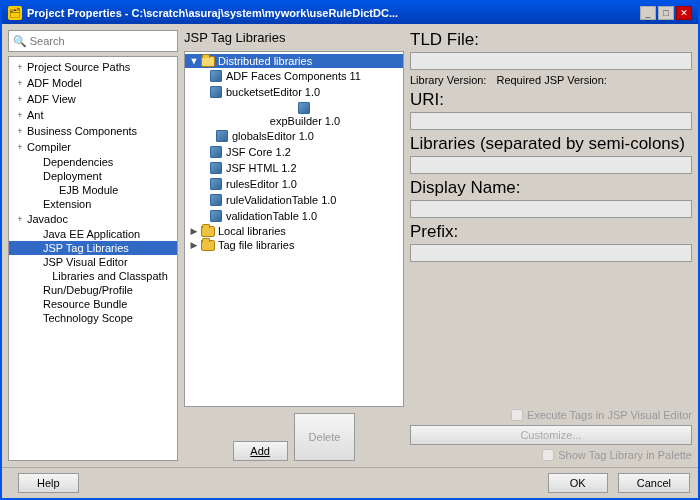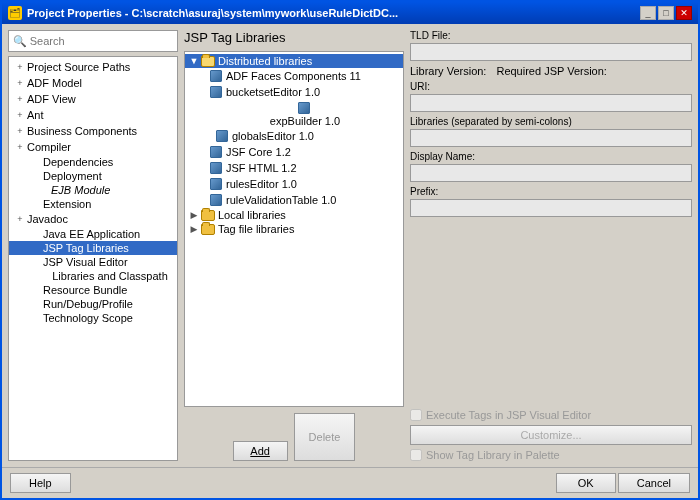--- a/index.html
+++ b/index.html
@@ -238,21 +238,21 @@
       display: flex;
       flex-direction: column;
       gap: 4px;
     }
     .field-group {
       display: flex;
       flex-direction: column;
       gap: 2px;
     }
     .field-label {
-      font-size: 10px;
+      font-size: 17px;
       color: #000;
     }
     .field-input {
       border: 1px solid #999;
       background: white;
       height: 18px;
       padding: 1px 3px;
       font-size: 11px;
       width: 100%;
     }
@@ -266,20 +266,21 @@
     }
     .version-label {
       font-size: 11px;
       color: #000;
     }
     .right-spacer { flex: 1; }
     .checkbox-row {
       display: flex;
       align-items: center;
       gap: 4px;
+      justify-content: flex-end;
     }
     .checkbox-row input[type=checkbox] {
       width: 12px;
       height: 12px;
     }
     .checkbox-label {
       font-size: 11px;
       color: #999;
     }
     .customize-btn {
@@ -304,20 +305,21 @@
       display: flex;
       gap: 2px;
     }
     .bottom-btn {
       padding: 3px 18px;
       border: 1px solid #999;
       background: linear-gradient(to bottom, #f5f5f5, #ddd);
       cursor: pointer;
       font-size: 11px;
       min-width: 60px;
+      margin-left: 8px;
     }
   </style>
 </head>
 <body>
 
 <div class="window">
 
   <div class="title-bar">
     <div class="title-bar-left">
       <div class="title-icon">🗂</div>
@@ -364,21 +366,21 @@
             <span class="tree-label">Compiler</span>
           </div>
           <div class="tree-item" style="padding-left: 20px;">
             <span style="width: 14px; display: inline-block;"></span>
             <span class="tree-label">Dependencies</span>
           </div>
           <div class="tree-item" style="padding-left: 20px;">
             <span style="width: 14px; display: inline-block;"></span>
             <span class="tree-label">Deployment</span>
           </div>
-          <div class="tree-item" style="padding-left: 28px; font-style: italic;">
+          <div class="tree-item" style="padding-left: 36px;">
             <span style="width: 14px; display: inline-block;"></span>
             <span class="tree-label">EJB Module</span>
           </div>
           <div class="tree-item" style="padding-left: 20px;">
             <span style="width: 14px; display: inline-block;"></span>
             <span class="tree-label">Extension</span>
           </div>
           <div class="tree-item" style="padding-left: 4px;">
             <span class="expander">+</span>
             <span class="tree-label">Javadoc</span>
@@ -394,25 +396,25 @@
           <div class="tree-item" style="padding-left: 20px;">
             <span style="width: 14px; display: inline-block;"></span>
             <span class="tree-label">JSP Visual Editor</span>
           </div>
           <div class="tree-item" style="padding-left: 20px; justify-content: center;">
             <span style="width: 14px; display: inline-block;"></span>
             <span class="tree-label">Libraries and Classpath</span>
           </div>
           <div class="tree-item" style="padding-left: 20px;">
             <span style="width: 14px; display: inline-block;"></span>
+            <span class="tree-label">Run/Debug/Profile</span>
+          </div>
+          <div class="tree-item" style="padding-left: 20px;">
+            <span style="width: 14px; display: inline-block;"></span>
             <span class="tree-label">Resource Bundle</span>
-          </div>
-          <div class="tree-item" style="padding-left: 20px;">
-            <span style="width: 14px; display: inline-block;"></span>
-            <span class="tree-label">Run/Debug/Profile</span>
           </div>
           <div class="tree-item" style="padding-left: 20px;">
             <span style="width: 14px; display: inline-block;"></span>
             <span class="tree-label">Technology Scope</span>
           </div>
         </div>
     </div>
 
     <div class="middle-panel">
       <div class="panel-title">JSP Tag Libraries</div>
@@ -463,20 +465,26 @@
             <div class="lib-icon">
               <div class="lib-icon-img"></div>
             </div>
             <span class="tree-label">rulesEditor 1.0</span>
           </div>
           <div class="lib-item" style="padding-left: 24px;">
             <div class="lib-icon">
               <div class="lib-icon-img"></div>
             </div>
             <span class="tree-label">ruleValidationTable 1.0</span>
+          </div>
+          <div class="lib-item" style="padding-left: 24px;">
+            <div class="lib-icon">
+              <div class="lib-icon-img"></div>
+            </div>
+            <span class="tree-label">validationTable 1.0</span>
           </div>
           <div class="lib-item" style="padding-left: 2px;">
             <span style="width: 14px; display: inline-flex; align-items: center; justify-content: center; font-size: 9px; color: rgb(85, 85, 85);">▶</span>
             <div class="folder-icon"></div>
             <span class="tree-label">Local libraries</span>
           </div>
           <div class="lib-item" style="padding-left: 2px;">
             <span style="width: 14px; display: inline-flex; align-items: center; justify-content: center; font-size: 9px; color: rgb(85, 85, 85);">▶</span>
             <div class="folder-icon"></div>
             <span class="tree-label">Tag file libraries</span>

